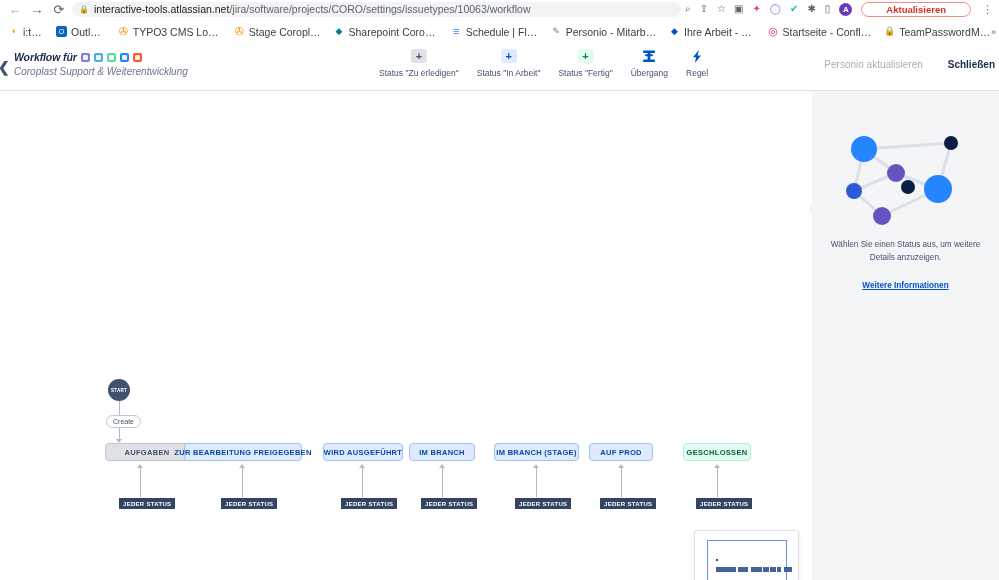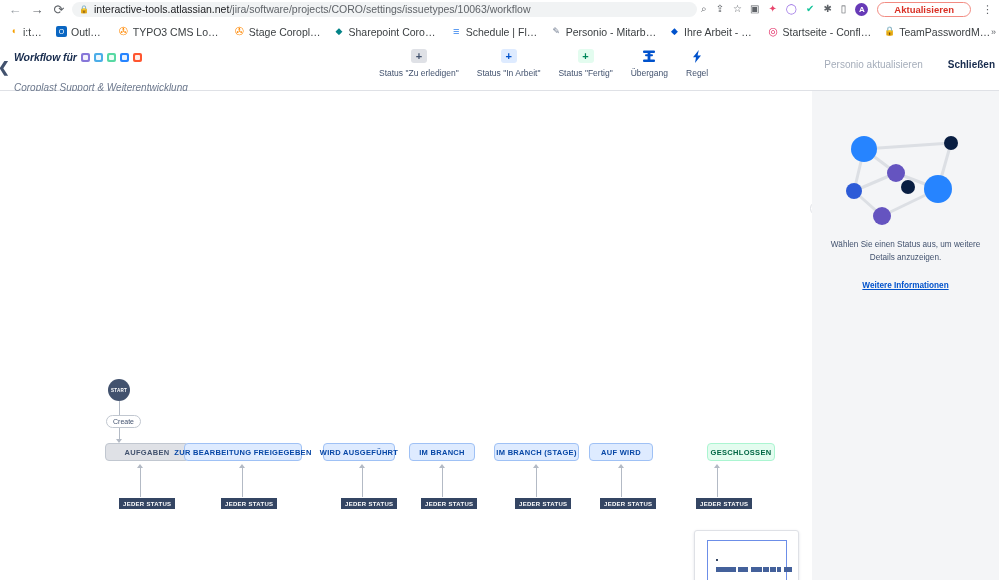--- a/index.html
+++ b/index.html
@@ -33,21 +33,21 @@
   .omni-actions { display:flex; align-items:center; gap:9px; padding-right:2px; }
   .omni-actions .ico { color:#5f6368; font-size:10px; line-height:1; }
   .chrome-ext-row { display:flex; align-items:center; gap:9px; padding-left:6px; }
   .chrome-ext-row .ico { font-size:10px; line-height:1; }
   .avatar-chip {
     width:13px; height:13px; border-radius:50%; background:#673ab7; color:#fff;
     font-size:8px; display:flex; align-items:center; justify-content:center; font-weight:bold;
   }
   .update-pill {
     border:1px solid #f28b82; color:#d93025; border-radius:9px;
-    font-size:9.5px; padding:1px 16px; font-weight:bold; white-space:nowrap;
+    font-size:9.5px; padding:1px 24px; font-weight:bold; white-space:nowrap;
   }
   .kebab { color:#5f6368; font-size:11px; padding:0 2px; }
 
   .bookmark-bar {
     height: 27px; display:flex; align-items:center;
     padding: 0 2px; gap: 0; font-size: 10.5px; color:#3c4043;
     white-space:nowrap; overflow:hidden; position:relative;
   }
   .bm {
     display:flex; align-items:center; gap:4px; padding: 2px 6px; border-radius:4px;
@@ -68,21 +68,21 @@
   .back-chevron {
     position:absolute; left:-2px; top:14px; color:#42526e; font-size:14px; font-weight:bold;
   }
   .wf-title-block { padding-left: 14px; padding-top: 6px; font-style: italic; }
   .wf-title-line { display:flex; align-items:center; gap:4px; }
   .wf-title {
     font-size: 10.5px; font-weight: bold; color:#172b4d; letter-spacing:-0.1px;
   }
   .itype { width:9px; height:9px; border-radius:2px; display:flex; align-items:center; justify-content:center; }
   .itype span { width:5px; height:5px; background:#fff; display:block; border-radius:1px; opacity:.9;}
-  .wf-subtitle { font-size: 10px; color:#6b778c; margin-top: 19px; }
+  .wf-subtitle { font-size: 10px; color:#6b778c; margin-top: 3px; }
 
   .wf-toolbar {
     position:absolute; left:370px; top:4px; display:flex; align-items:flex-start; gap:0;
   }
   .tool-item {
     display:flex; flex-direction:column; align-items:center; width:auto; padding: 0 9px;
     text-decoration:none;
   }
   .tool-ico-box {
     width:16px; height:14px; border-radius:3px; display:flex; align-items:center; justify-content:center;
@@ -112,21 +112,21 @@
   }
 
   
   .node {
     position:absolute; display:flex; align-items:center; justify-content:center;
     font-size: 7.5px; font-weight:bold; letter-spacing:.3px; white-space:nowrap;
     border-radius:4px; height:18px; padding: 0 10px;
   }
   .node.status-todo { background:#dfe1e6; border:1px solid #c1c7d0; color:#42526e; }
   .node.status-progress { background:#deebff; border:1px solid #9fc1f5; color:#0747a6; }
-  .node.status-done { background:#e3fcef; border:1px solid #abf5d1; color:#006644;margin-left:24px; }
+  .node.status-done { background:#e3fcef; border:1px solid #abf5d1; color:#006644; }
 
   .start-node {
     position:absolute; width:22px; height:22px; border-radius:50%;
     background:#42526e; color:#fff; font-size:4.6px; font-weight:bold; letter-spacing:.2px;
     display:flex; align-items:center; justify-content:center;
   }
   .create-pill {
     position:absolute; background:#fff; border:1px solid #c1c7d0; border-radius:9px;
     height:13px; padding: 0 6px; font-size:7px; color:#42526e;
     display:flex; align-items:center; justify-content:center;
@@ -318,24 +318,24 @@
   <div class="canvas">
 
     <div class="start-node" style="left:108px; top:288px;">START</div>
     <div class="conn" style="left:119px; top:310px; height:14px;"></div>
     <div class="create-pill" style="left:106px; top:324px;">Create</div>
     <div class="conn" style="left:119px; top:337px; height:12px;"></div>
     <div class="arrow-down" style="left:116px; top:348px;"></div>
 
     <div class="node status-todo" style="left:105px; top:352px; width:84px;">AUFGABEN</div>
     <div class="node status-progress" style="left:184px; top:352px; width:118px;">ZUR BEARBEITUNG FREIGEGEBEN</div>
-    <div class="node status-progress" style="left:323px; top:352px; width:72px;">WIRD AUSGEFÜHRT</div>
+    <div class="node status-progress" style="left:323px; top:352px; width:80px;">WIRD AUSGEFÜHRT</div>
     <div class="node status-progress" style="left:409px; top:352px; width:66px;">IM BRANCH</div>
     <div class="node status-progress" style="left:494px; top:352px; width:85px;">IM BRANCH (STAGE)</div>
-    <div class="node status-progress" style="left:589px; top:352px; width:64px;">AUF WIRD</div>
+    <div class="node status-progress" style="left:589px; top:352px; width:64px;">AUF PROD</div>
     <div class="node status-done" style="left:683px; top:352px; width:68px;">GESCHLOSSEN</div>
 
     <div class="conn" style="left:140px; top:376px; height:30px;"></div>
     <div class="arrow-up" style="left:137px; top:373px;"></div>
     <div class="any-status" style="left:119px; top:407px;">JEDER STATUS</div>
 
     <div class="conn" style="left:242px; top:376px; height:30px;"></div>
     <div class="arrow-up" style="left:239px; top:373px;"></div>
     <div class="any-status" style="left:221px; top:407px;">JEDER STATUS</div>
 

